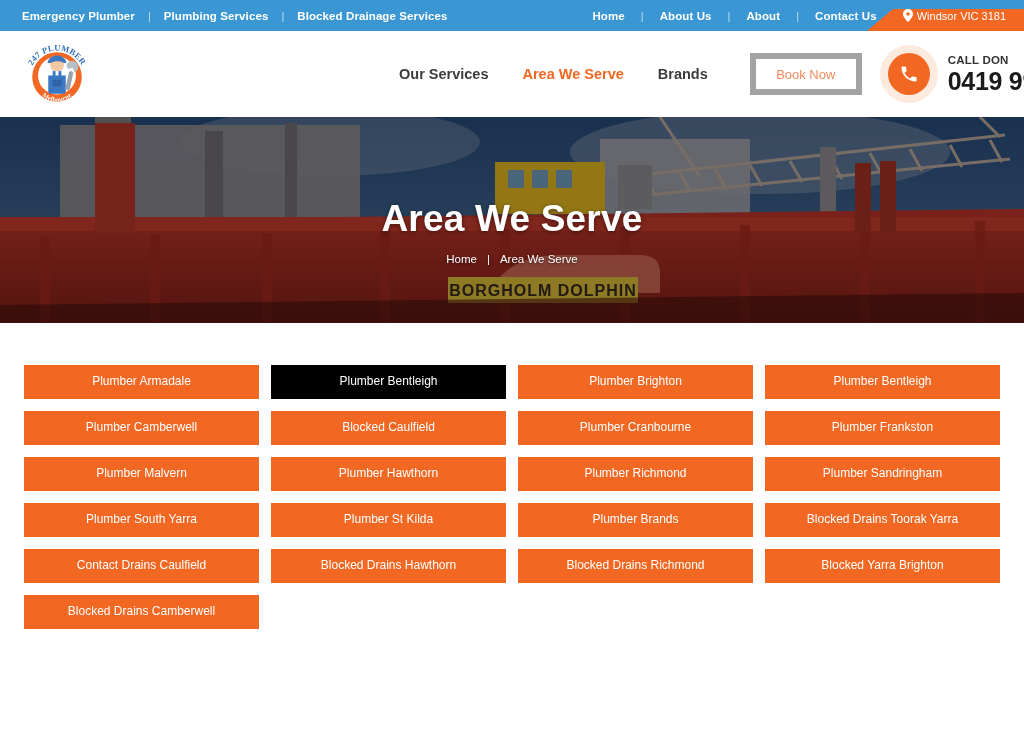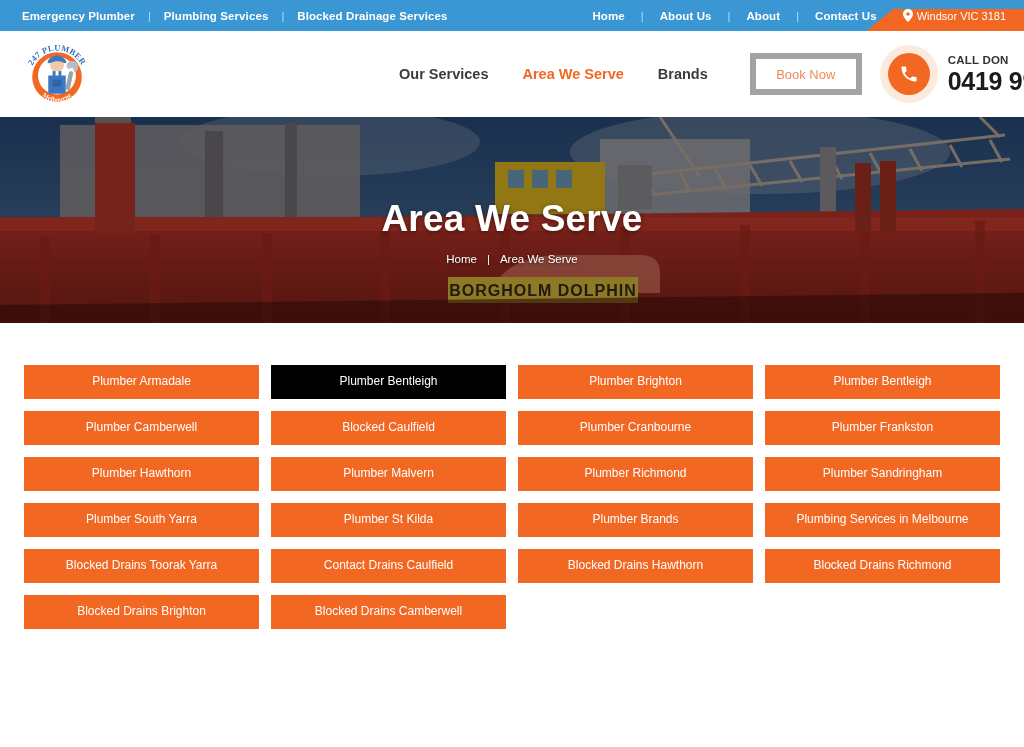--- a/index.html
+++ b/index.html
@@ -384,28 +384,27 @@
 <div class="area-section">
   <div class="grid" id="area-grid">
       <button class="area-btn">Plumber Armadale</button>
       <button class="area-btn hovered">Plumber Bentleigh</button>
       <button class="area-btn">Plumber Brighton</button>
       <button class="area-btn">Plumber Bentleigh</button>
       <button class="area-btn">Plumber Camberwell</button>
       <button class="area-btn">Blocked Caulfield</button>
       <button class="area-btn">Plumber Cranbourne</button>
       <button class="area-btn">Plumber Frankston</button>
+      <button class="area-btn">Plumber Malvern</button>
       <button class="area-btn">Plumber Hawthorn</button>
-      <button class="area-btn">Plumber Malvern</button>
       <button class="area-btn">Plumber Richmond</button>
       <button class="area-btn">Plumber Sandringham</button>
       <button class="area-btn">Plumber South Yarra</button>
       <button class="area-btn">Plumber St Kilda</button>
       <button class="area-btn">Plumber Brands</button>
-      <button class="area-btn">Plumbing Services in Melbourne</button>
       <button class="area-btn">Blocked Drains Toorak Yarra</button>
       <button class="area-btn">Contact Drains Caulfield</button>
       <button class="area-btn">Blocked Drains Hawthorn</button>
       <button class="area-btn">Blocked Drains Richmond</button>
-      <button class="area-btn">Blocked Drains Brighton</button>
+      <button class="area-btn">Blocked Yarra Brighton</button>
       <button class="area-btn">Blocked Drains Camberwell</button>
     </div>
 </div>
 
 </body></html>

